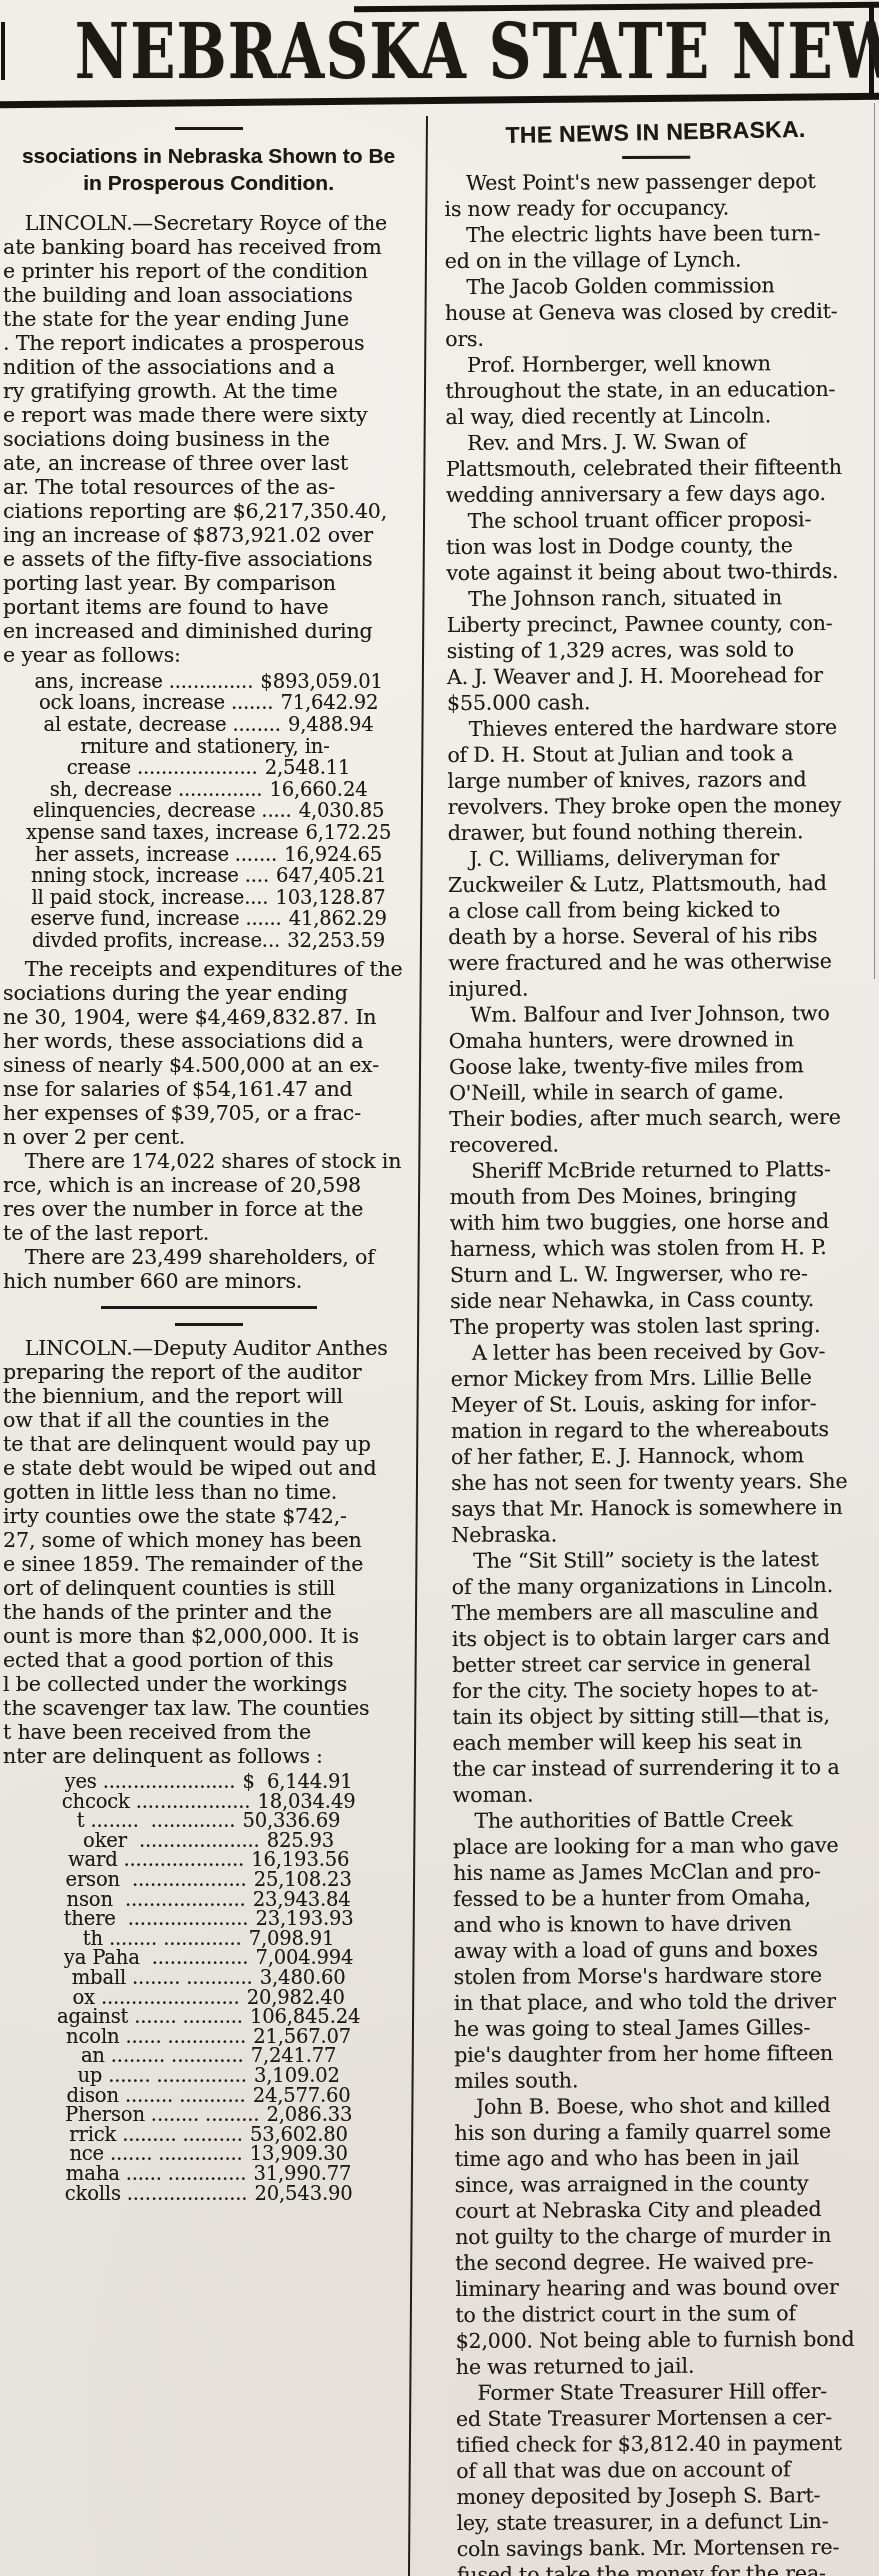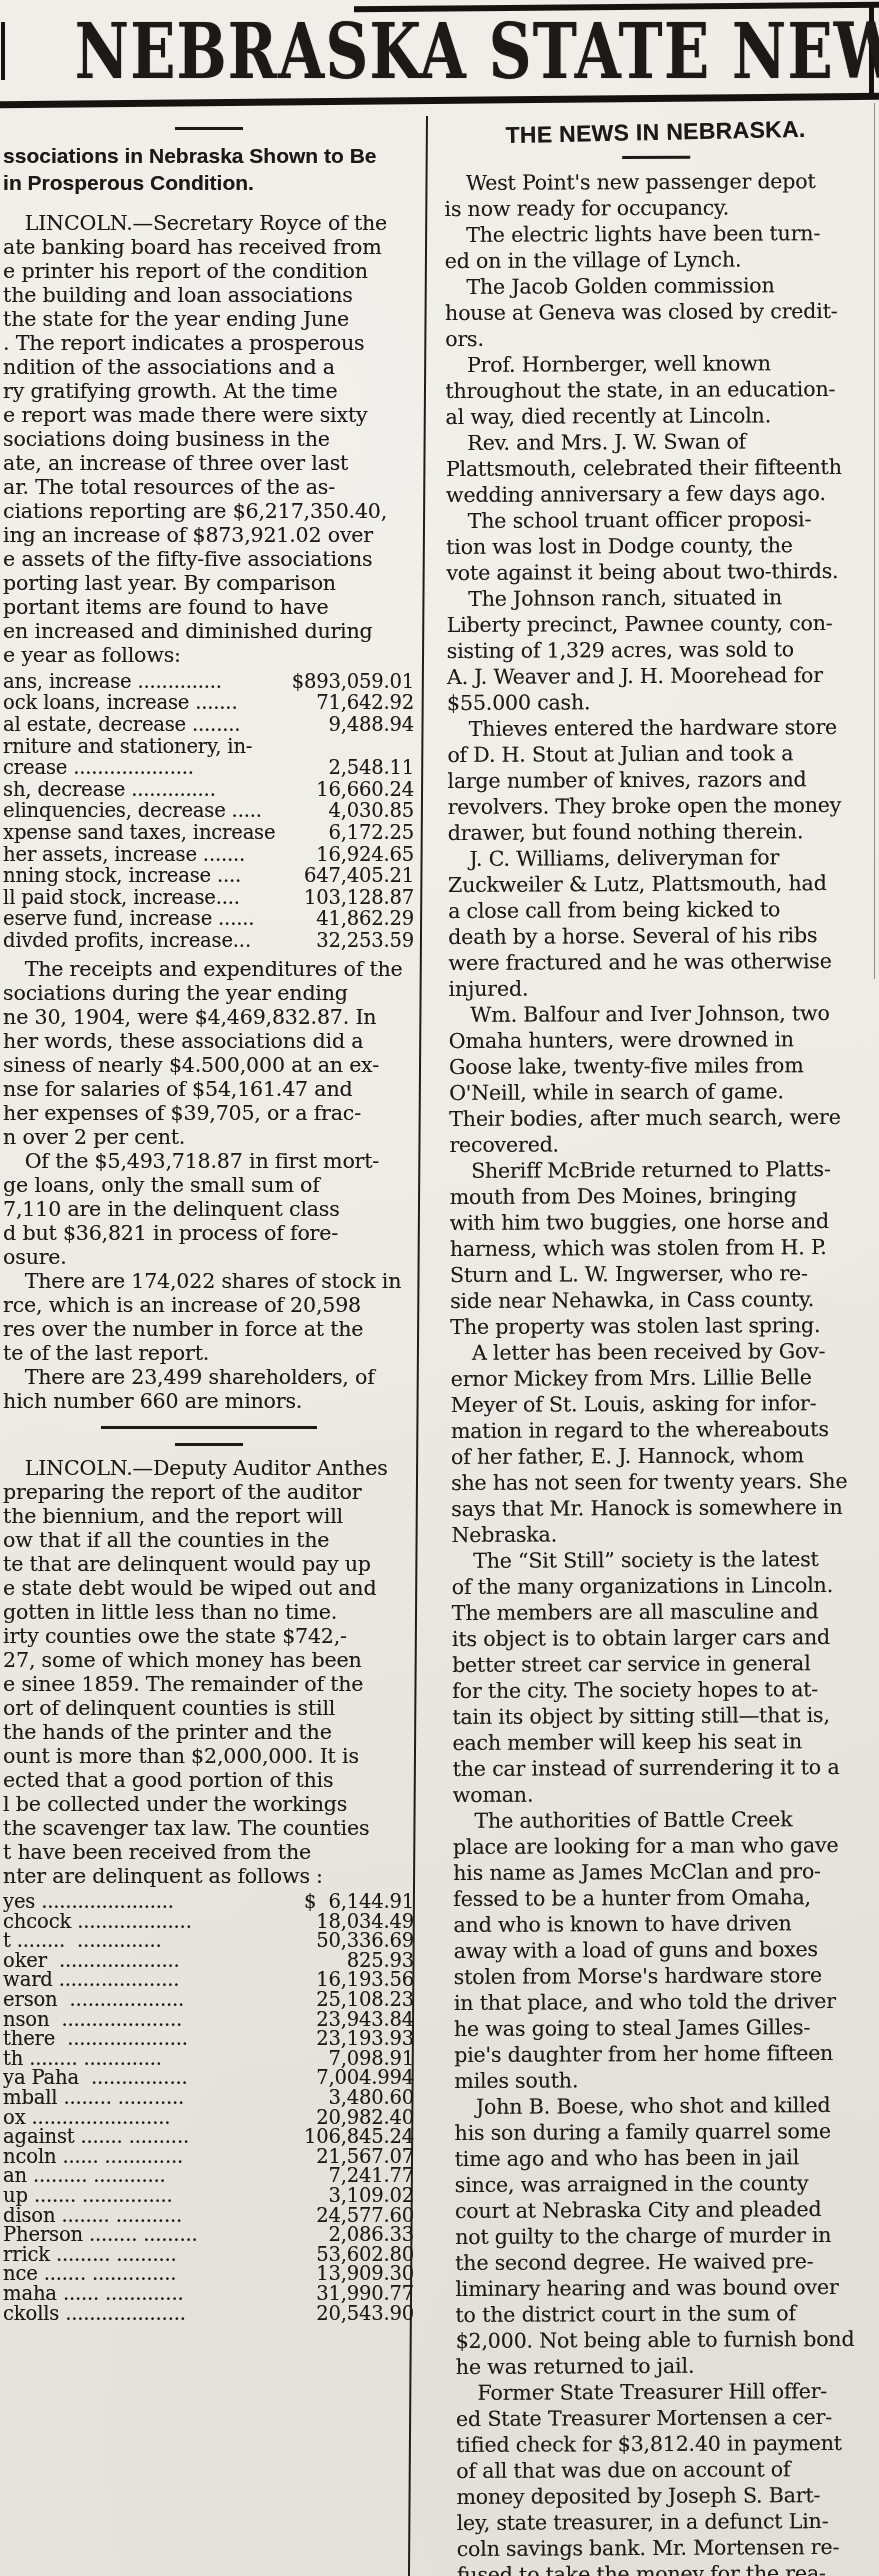--- a/index.html
+++ b/index.html
@@ -35,38 +35,38 @@
   .col-right{left:444px;width:423px;transform:rotate(-.3deg);transform-origin:top left;}
   
   .head{
     margin:3.1px 0 5.2px;text-align:center;
     font:700 23px "Liberation Sans", sans-serif;
     letter-spacing:0.3px;white-space:nowrap;
     text-shadow:0 0 0.5px rgba(28,25,22,.5);
   }
   .head-tilt{transform:rotate(-.9deg);}
   .subhead{
-    margin:12.4px 0 14.4px;text-align:left;
+    margin:12.4px 0 14.4px;text-align:center;
     font:700 21px "Liberation Sans", sans-serif;
     line-height:27px;white-space:pre-line;
     text-shadow:0 0 0.5px rgba(28,25,22,.5);
   }
   .sdiv{width:68px;height:2.6px;background:#1c1916;margin:10.3px auto;}
   .ldiv{width:216px;height:2.6px;background:#1c1916;margin:13.4px auto 14.4px;}
   
   .body{
     margin:0;white-space:pre-line;text-indent:21.6px;
     font-size:20.6px;letter-spacing:-0.2px;
     text-shadow:0 0 0.5px rgba(28,25,22,.4);
   }
   .col-left .body{line-height:24px;}
   .col-right .body{line-height:26px;}
   
   .fintable{margin:4.1px 0 5.2px;}
-  .frow{display:flex;justify-content:space-between;align-items:baseline;
+  .frow{display:flex;justify-content:center;align-items:baseline;
     font-size:19.6px;letter-spacing:-0.2px;
     text-shadow:0 0 0.5px rgba(28,25,22,.4);}
   .loan-table .frow{line-height:21.6px;}
   .county-table .frow{line-height:19.6px;}
   .flabel{white-space:pre;overflow:hidden;}
   .fval{white-space:pre;padding-left:7.2px;}
 </style>
 </head>
 <body>
 
@@ -177,25 +177,20 @@
 
         <p class="body">The receipts and expenditures of the
 sociations during the year ending
 ne 30, 1904, were $4,469,832.87. In
 her words, these associations did a
 siness of nearly $4.500,000 at an ex-
 nse for salaries of $54,161.47 and
 her expenses of $39,705, or a frac-
 n over 2 per cent.</p>
 
-        <p class="body">Of the $5,493,718.87 in first mort-
-ge loans, only the small sum of
-7,110 are in the delinquent class
-d but $36,821 in process of fore-
-osure.</p>
 
         <p class="body">There are 174,022 shares of stock in
 rce, which is an increase of 20,598
 res over the number in force at the
 te of the last report.</p>
 
         <p class="body">There are 23,499 shareholders, of
 hich number 660 are minors.</p>
 
       </div>

